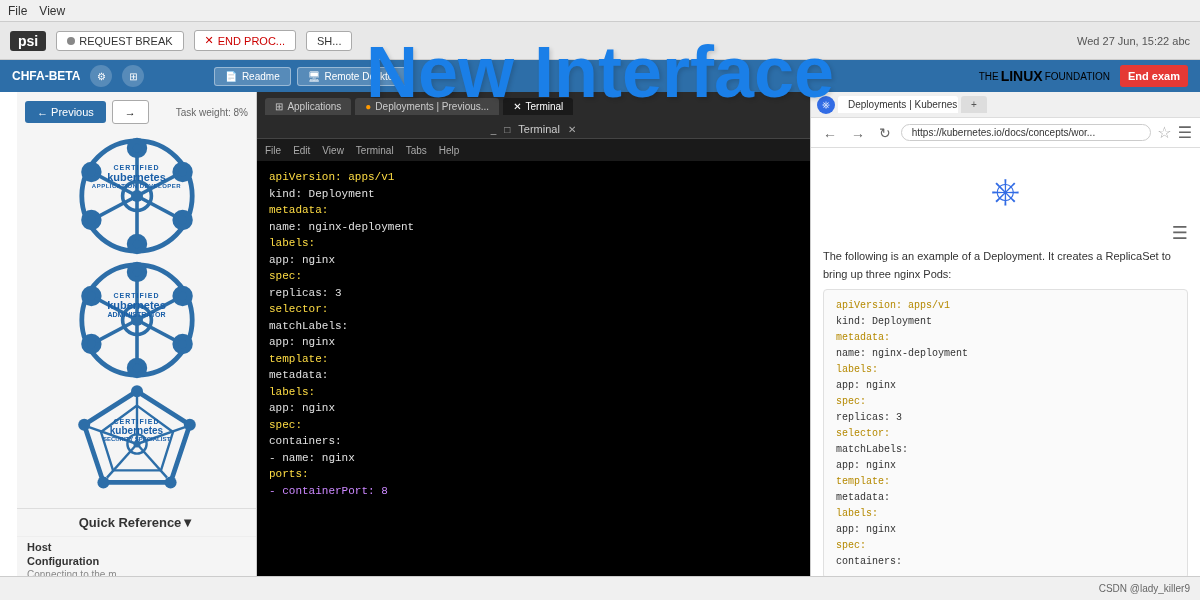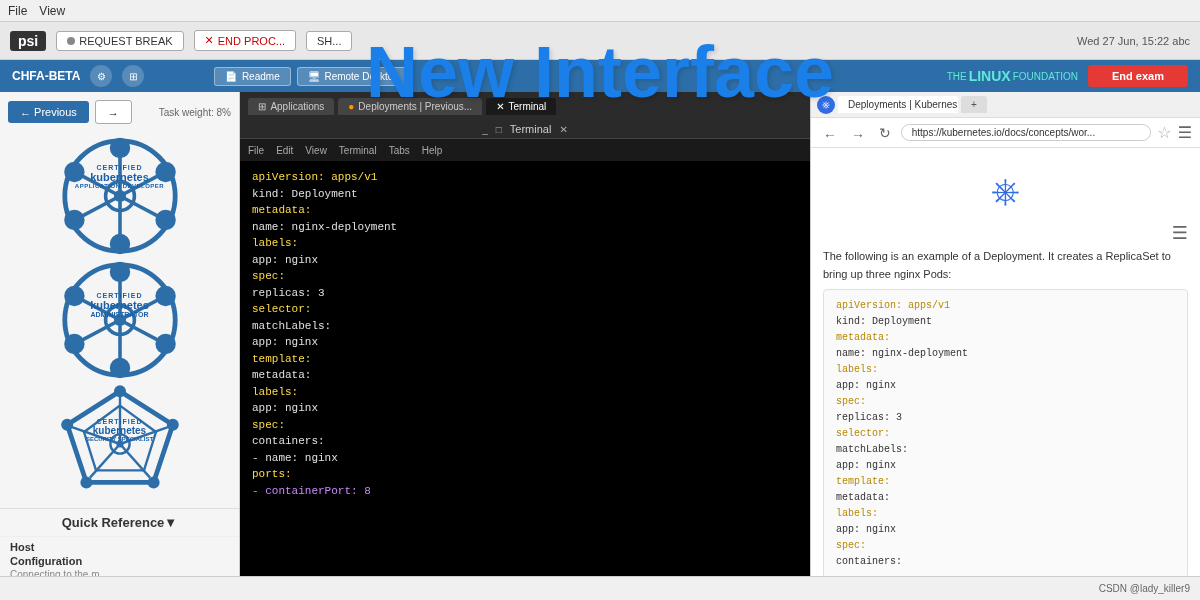--- a/index.html
+++ b/index.html
@@ -75,20 +75,21 @@
 
     
     .left-sidebar {
       width: 240px;
       background: #f5f5f5;
       border-right: 1px solid #ccc;
       display: flex;
       flex-direction: column;
       overflow: hidden;
       position: relative;
+      margin-left: 17px;
     }
     .icon-circle {
       width: 22px; height: 22px; border-radius: 50%;
       background: rgba(255,255,255,0.2);
       display: flex; align-items: center; justify-content: center;
       font-size: 10px; color: #fff; cursor: pointer;
     }
 
     .nav-buttons {
       display: flex;
@@ -208,31 +209,31 @@
     .term-line { line-height: 1.5; }
 
     
     .browser-panel {
       width: 390px;
       background: #fff;
       display: flex;
       flex-direction: column;
       border-left: 1px solid #ccc;
     }
-    .lf-logo { font-size: 13px; color: #5eead4; font-weight: bold; display: flex; align-items: center; gap: 2px; }
+    .lf-logo { font-size: 13px; color: #000000; font-weight: bold; display: flex; align-items: center; gap: 2px; }
     .lf-the { font-weight: normal; font-size: 10px; }
     .lf-linux { font-weight: 900; font-size: 14px; }
     .lf-foundation { font-weight: normal; font-size: 10px; }
     .end-exam-btn {
       margin-left: auto;
       background: #e53935;
       color: #fff;
       border: none;
       border-radius: 3px;
-      padding: 5px 24px;
+      padding: 5px 8px;
       font-size: 11px;
       cursor: pointer;
       font-weight: bold;
     }
 
     .browser-tabs-bar {
       background: #f0f0f0;
       display: flex;
       align-items: center;
       height: 26px;

